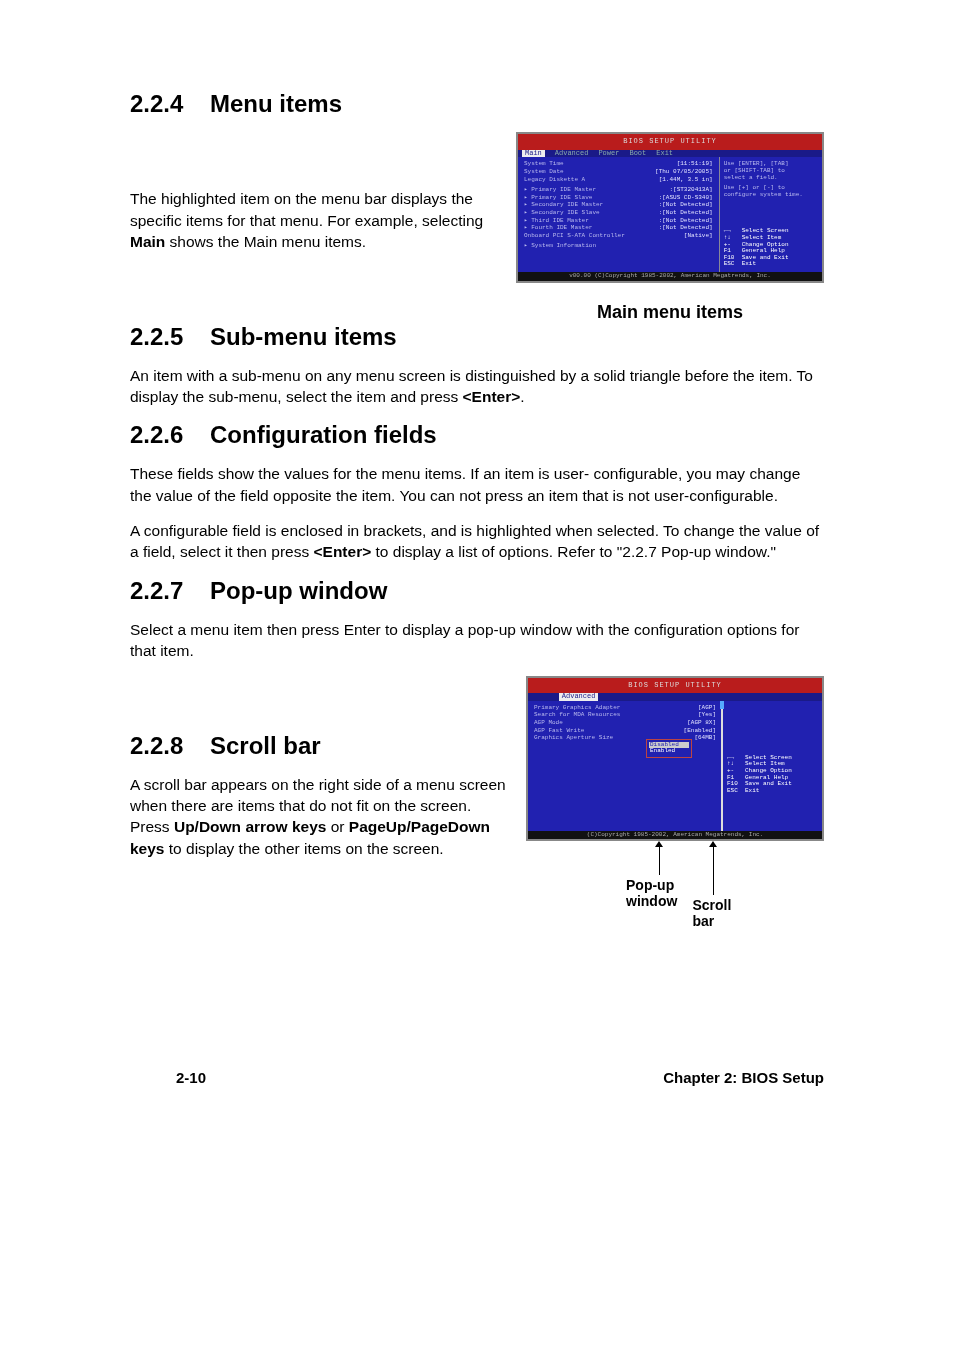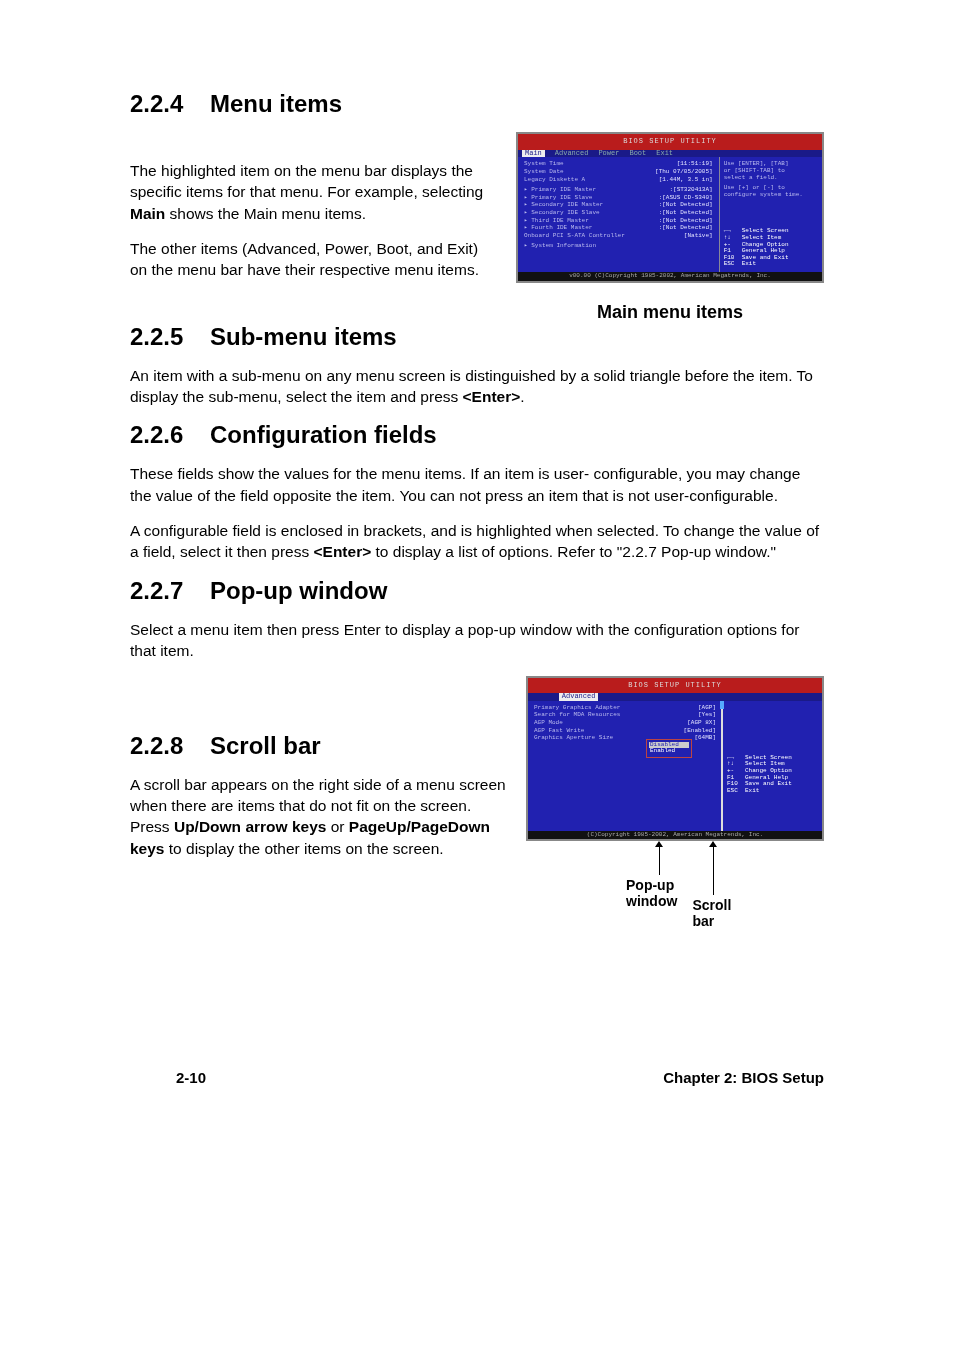--- a/index.html
+++ b/index.html
@@ -50,21 +50,20 @@
 <body>
 
 <h2 class="section-heading">
   <span class="num">2.2.4</span><span>Menu items</span>
 </h2>
 <div class="row">
   <div class="col-text">
     <p class="para">
       <span>The highlighted item on the menu bar displays the specific items for that menu. For example, selecting </span><b>Main</b><span> shows the Main menu items.</span>
     </p>
-    <p class="para">The other items (Advanced, Power, Boot, and Exit) on the menu bar have their respective menu items.</p>
   </div>
   <div class="col-fig">
     <div class="bios">
       <div class="bios-title">BIOS SETUP UTILITY</div>
       <div class="bios-menubar">
         <span class="active">Main</span>
         <span>Advanced</span>
         <span>Power</span>
         <span>Boot</span>
         <span>Exit</span>

